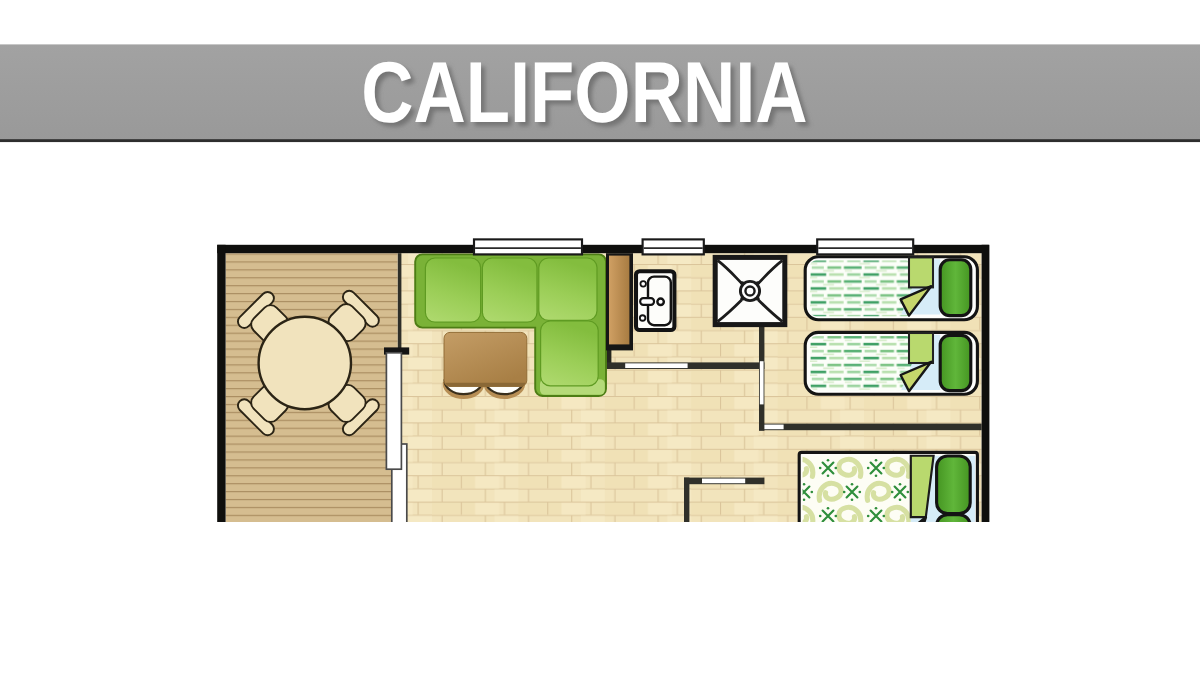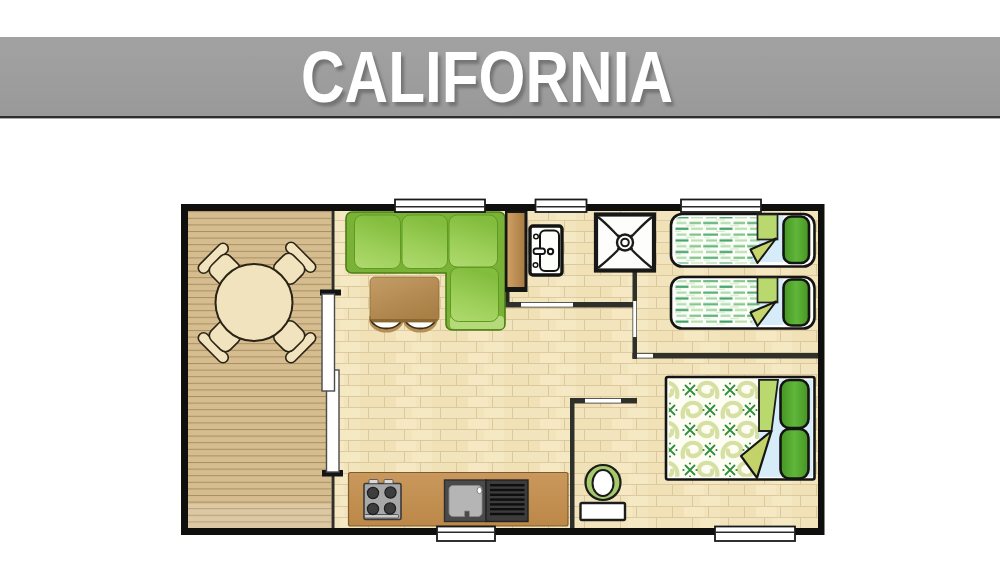--- a/index.html
+++ b/index.html
@@ -1,16 +1,16 @@
 <!DOCTYPE html>
 <html><head>
 <meta charset="utf-8">
 <style>
   html,body{margin:0;padding:0;background:#fff;}
-  #page{position:relative;width:1000px;height:563px;overflow:hidden;font-family:"Liberation Sans",sans-serif;}
+  #page{position:relative;width:1000px;height:435px;overflow:hidden;font-family:"Liberation Sans",sans-serif;}
 </style>
 </head>
 <body>
 <div id="page">
 <svg width="1000" height="563" viewBox="0 0 1000 563">
 <defs>
   <linearGradient id="bannerG" x1="0" y1="0" x2="0" y2="1">
     <stop offset="0" stop-color="#a2a2a2"></stop>
     <stop offset="1" stop-color="#999999"></stop>
   </linearGradient>

